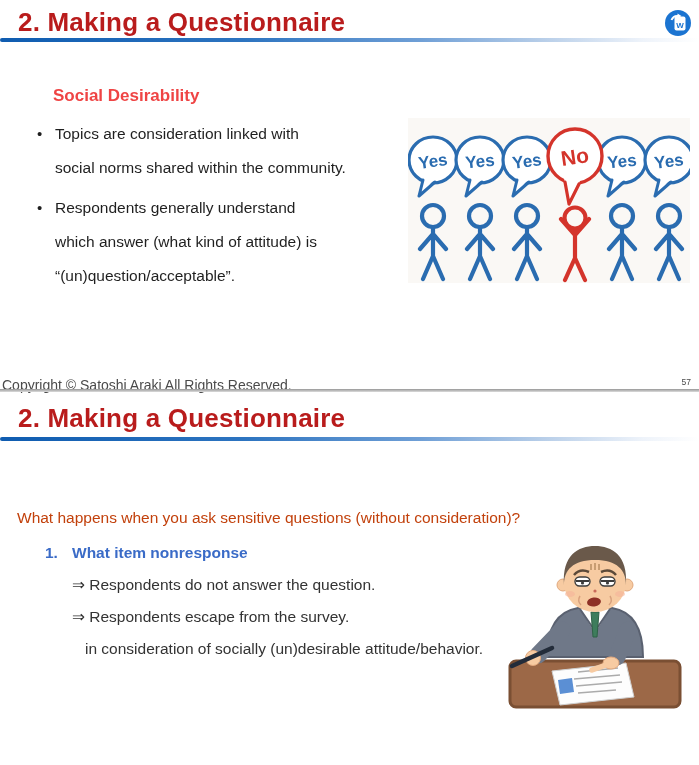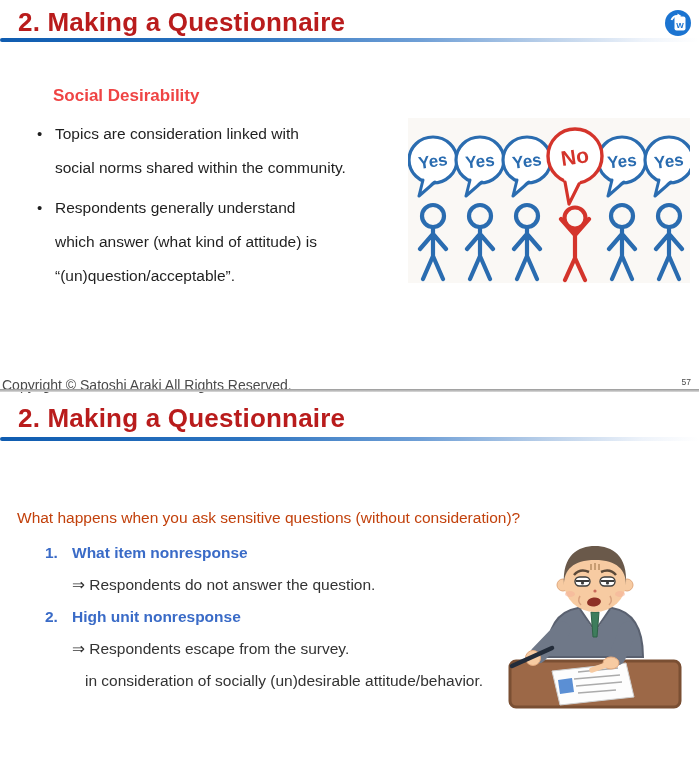--- a/index.html
+++ b/index.html
@@ -167,23 +167,20 @@
   <div class="slide-title" style="top:403px">2. Making a Questionnaire</div>
   <div class="header-rule" style="top:437px"></div>
 
   <div class="question">What happens when you ask sensitive questions (without consideration)?</div>
 
   <div class="nlist">
     <div class="li-title">
       <span class="num">1.</span><span>What item nonresponse</span>
     </div>
     <div class="li-detail">⇒ Respondents do not answer the question.</div>
-    <div class="li-title">
-      <span class="num">2.</span><span>High unit nonresponse</span>
-    </div>
     <div class="li-detail">⇒ Respondents escape from the survey.</div>
     <div class="li-detail cont">in consideration of socially (un)desirable attitude/behavior.</div>
   </div>
 
   <div class="illus2">
     <svg width="190" height="185" viewBox="0 0 190 185">
 
       <g>
         <path d="M47,124 C47,92 60,78 78,75 L112,75 C130,78 143,92 143,124 Z" fill="#6f7888" stroke="#5a6170" stroke-width="2"></path>
         <polygon points="80,76 110,76 95,100" fill="#ffffff"></polygon>

